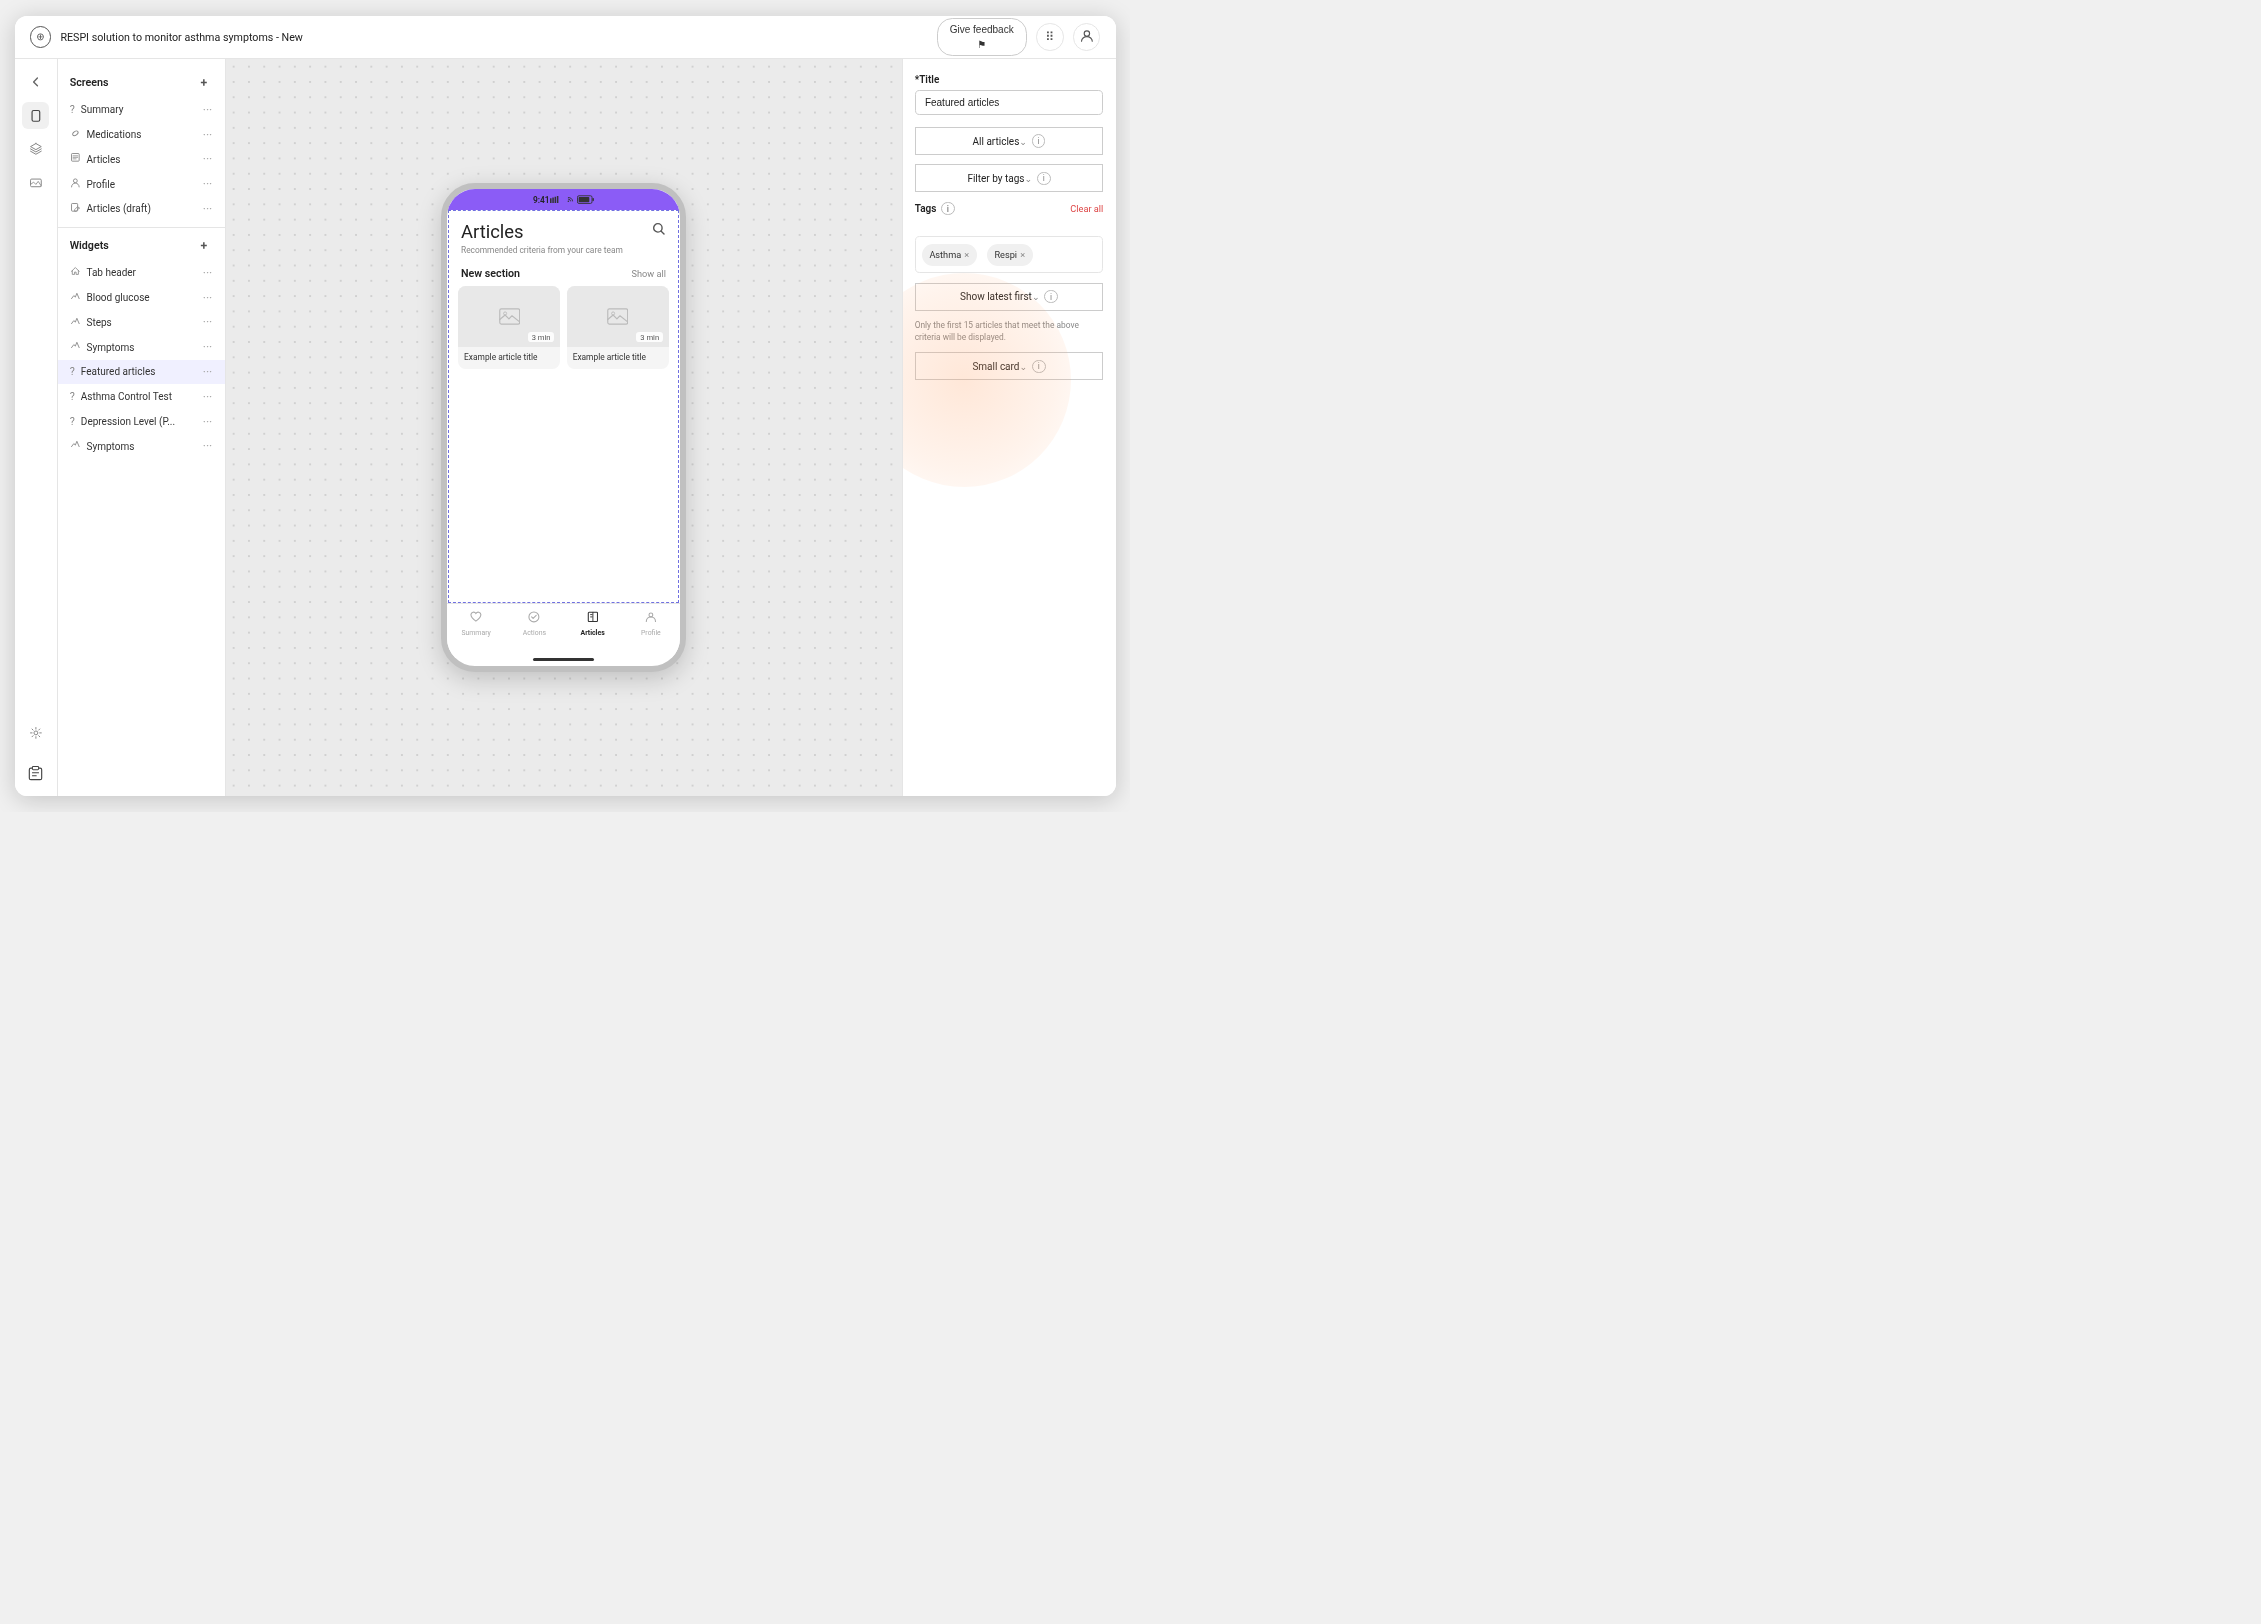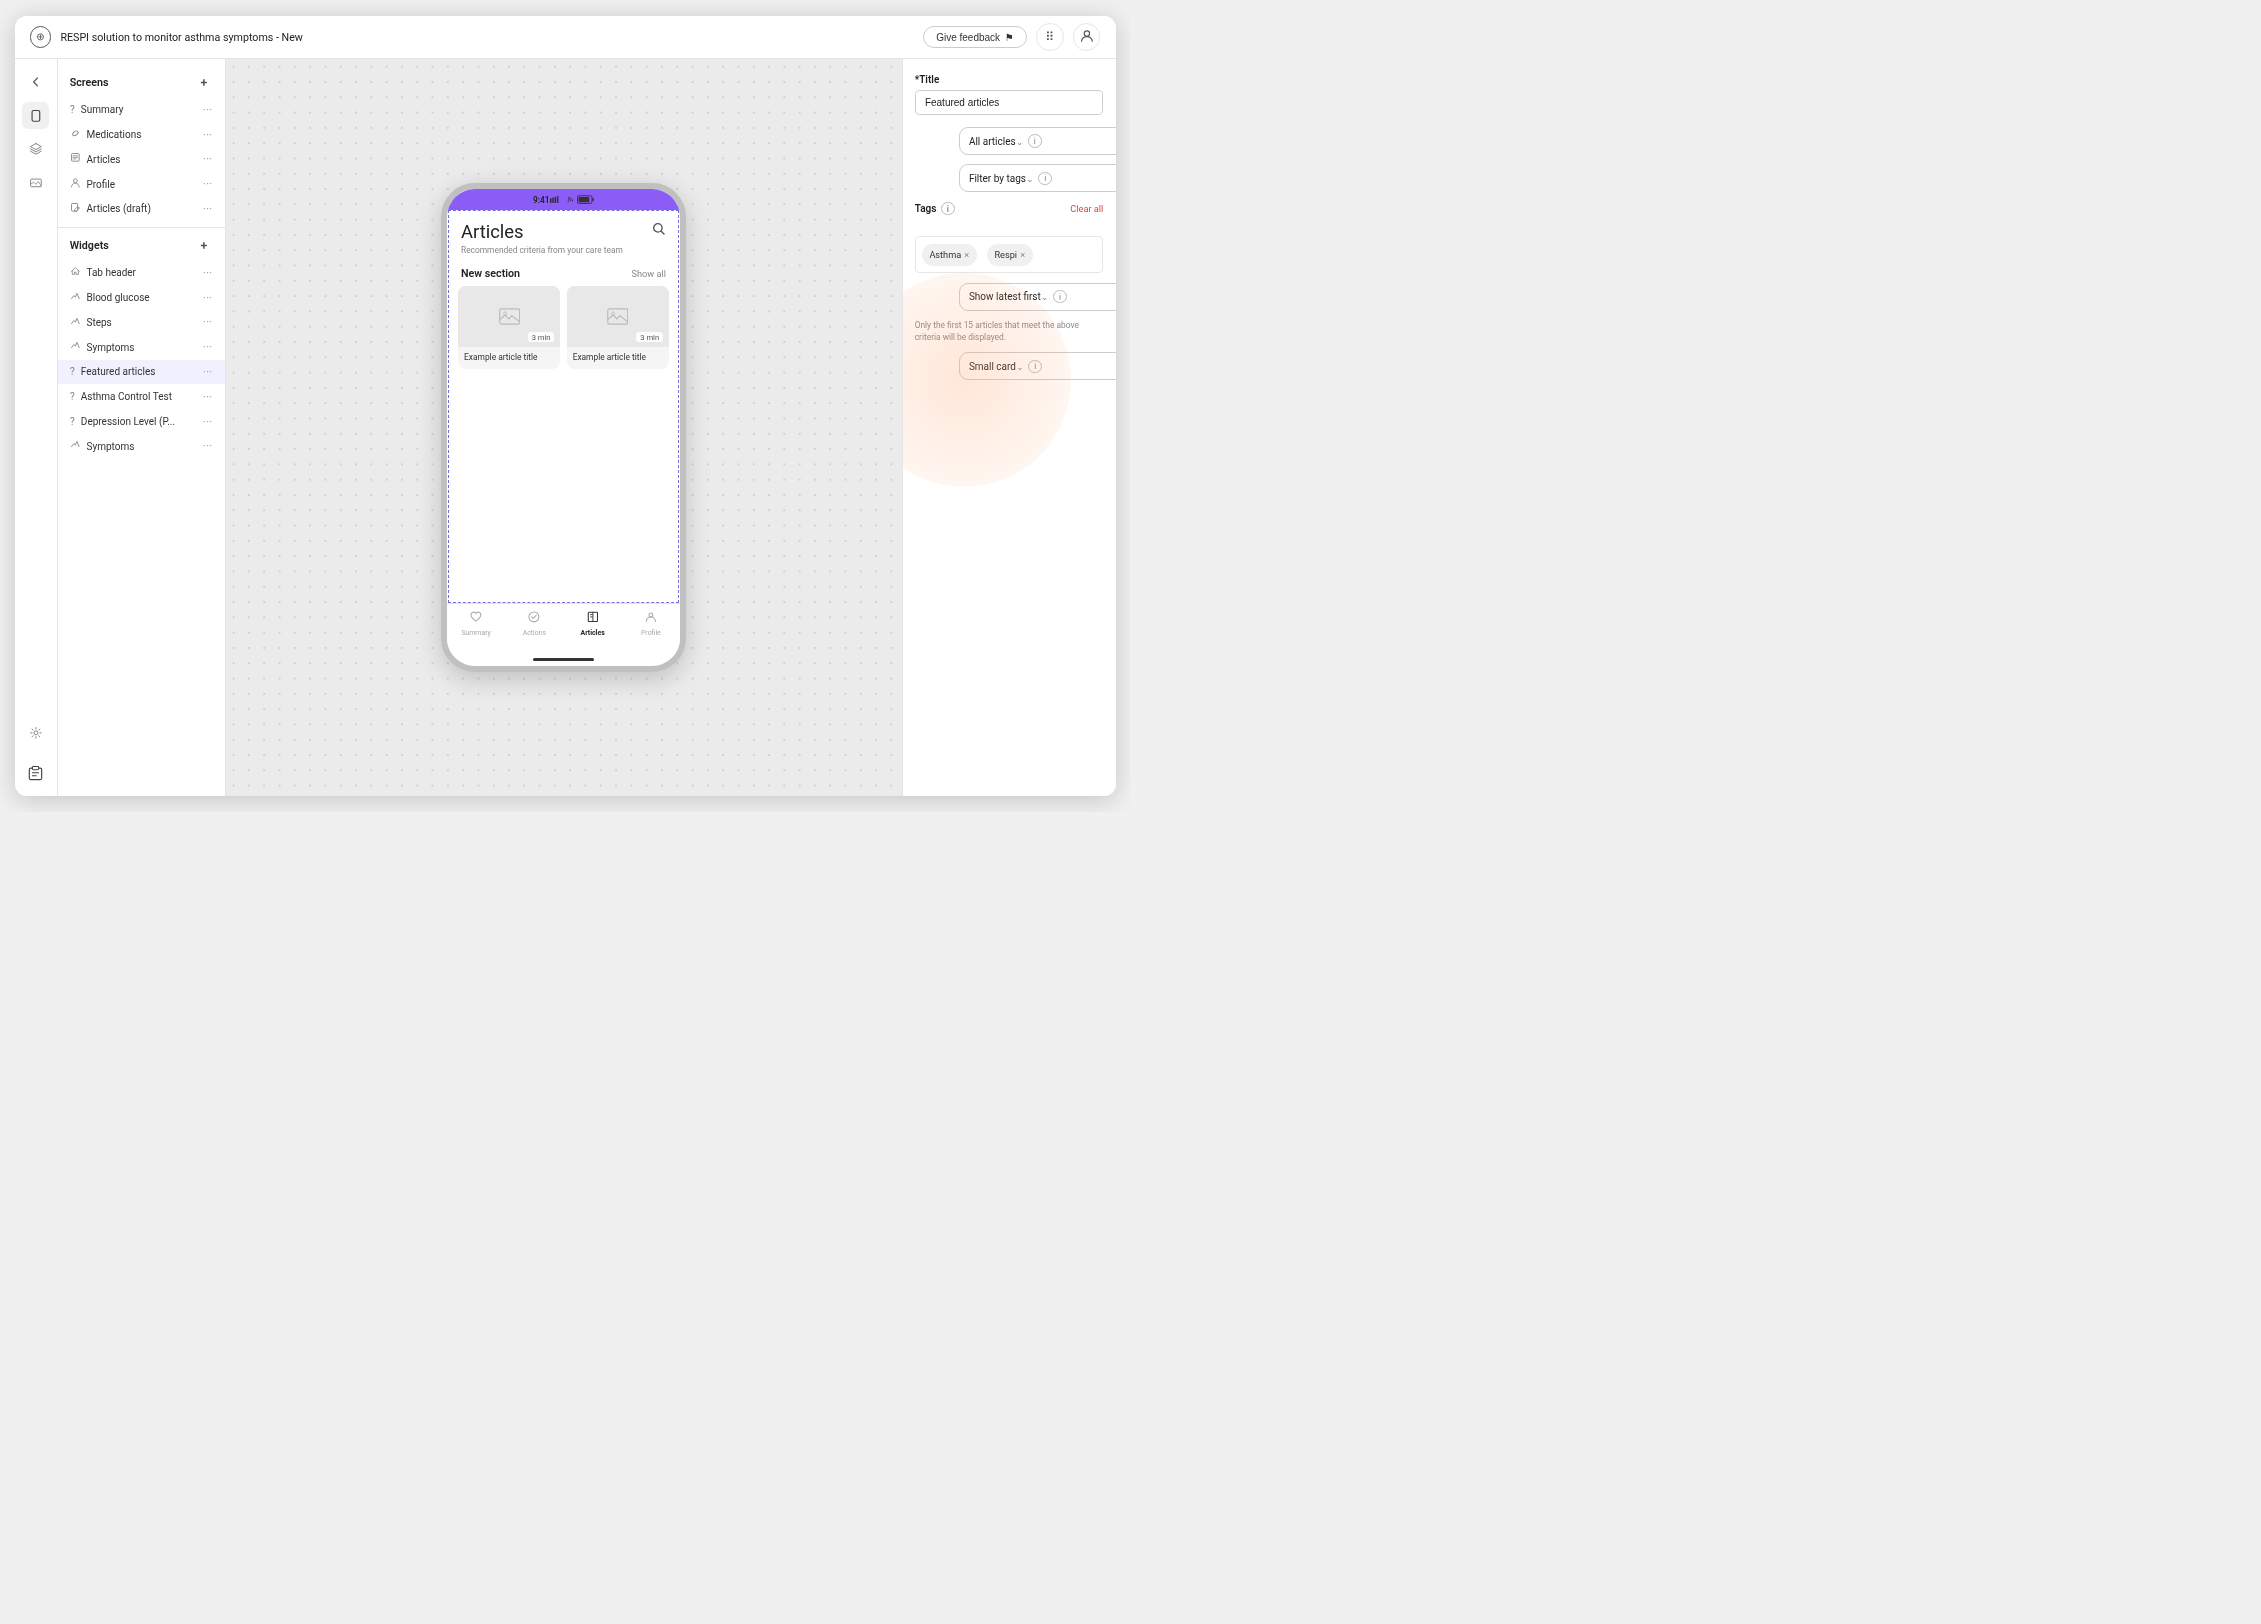--- a/index.html
+++ b/index.html
@@ -61,20 +61,21 @@
       display: flex;
       align-items: center;
       gap: 4.6px;
       border: 0.8px solid #ccc;
       border-radius: 15.3px;
       padding: 4.6px 12.2px;
       font-size: 10px;
       color: #333;
       background: #fff;
       cursor: pointer;
+      flex-direction: column;
     }
     .topbar-icon-btn {
       width: 27.5px;
       height: 27.5px;
       border-radius: 50%;
       border: 0.8px solid #e5e5e5;
       display: flex;
       align-items: center;
       justify-content: center;
       cursor: pointer;
@@ -359,30 +360,29 @@
       border-radius: 4.6px;
       padding: 6.1px 9.2px;
       font-size: 10px;
       color: #222;
       margin-bottom: 12.2px;
       outline: none;
     }
     .panel-select-row {
       width: 100%;
       border: 0.8px solid #ccc;
-      border-radius: 9px;
+      border-radius: 0;
       padding: 6.1px 9.2px;
       font-size: 10px;
       color: #222;
       margin-bottom: 9.2px;
       display: flex;
       align-items: center;
-      justify-content: flex-start;
-      cursor: pointer;
-      margin-left: 44px;
+      justify-content: center;
+      cursor: pointer;
     }
     .panel-select-right {
       display: flex;
       align-items: center;
       gap: 4.6px;
     }
     .chevron-icon { font-size: 9.2px; color: #888; }
     .info-icon {
       width: 13.8px;
       height: 13.8px;

